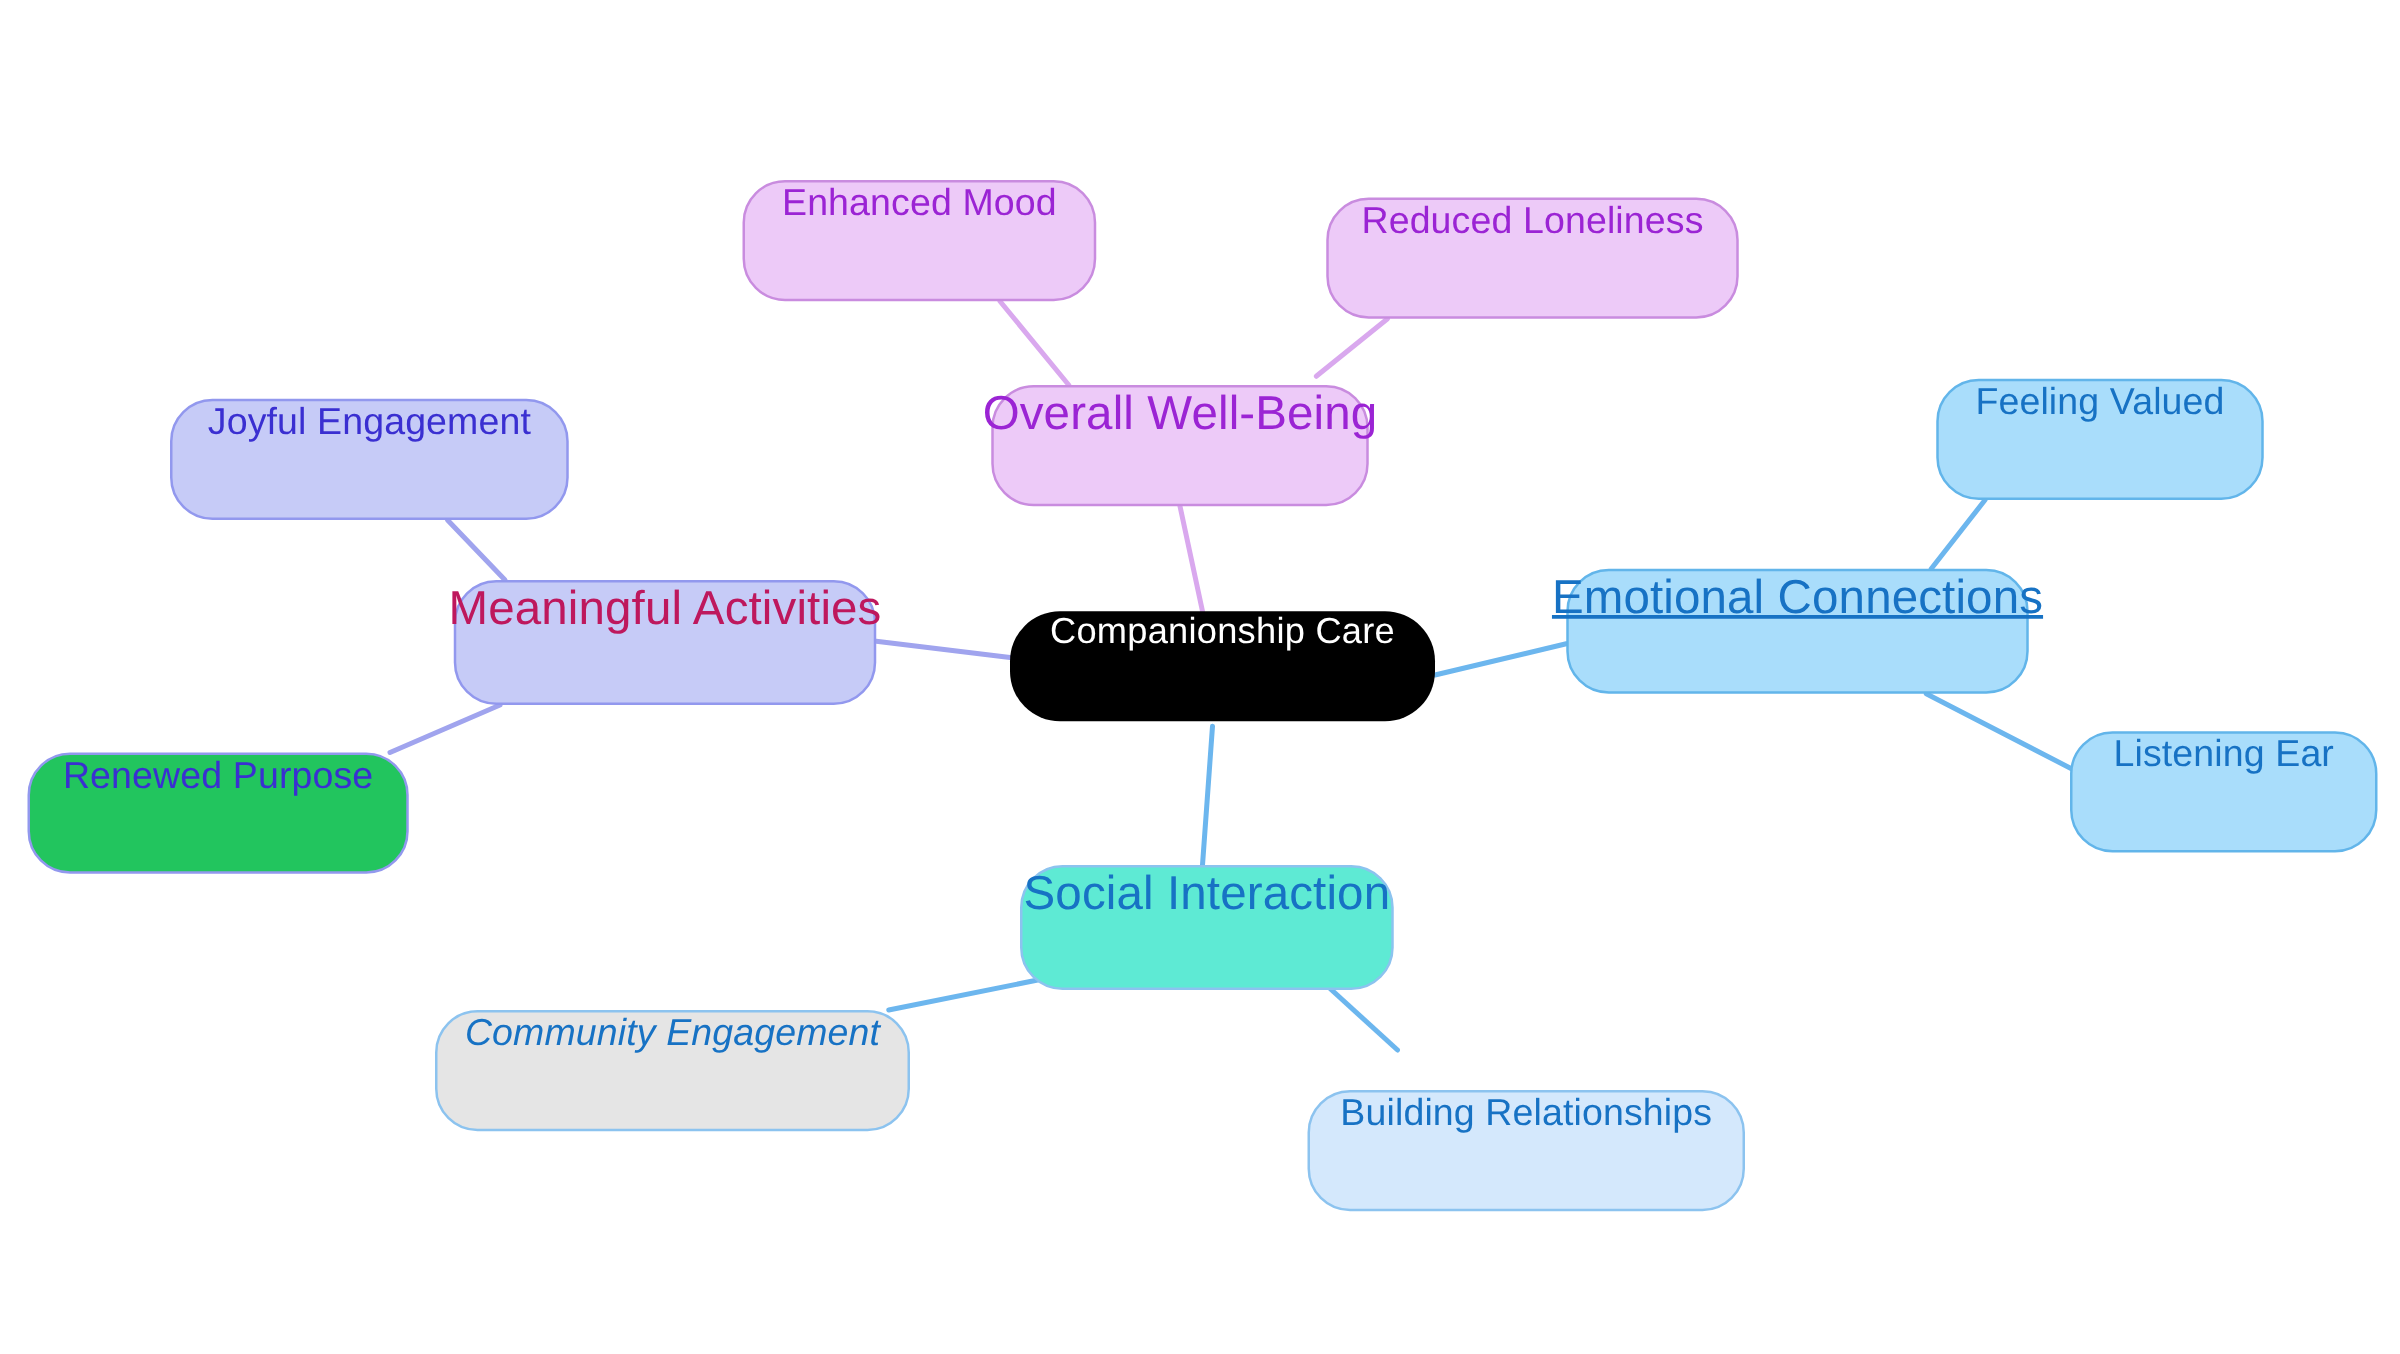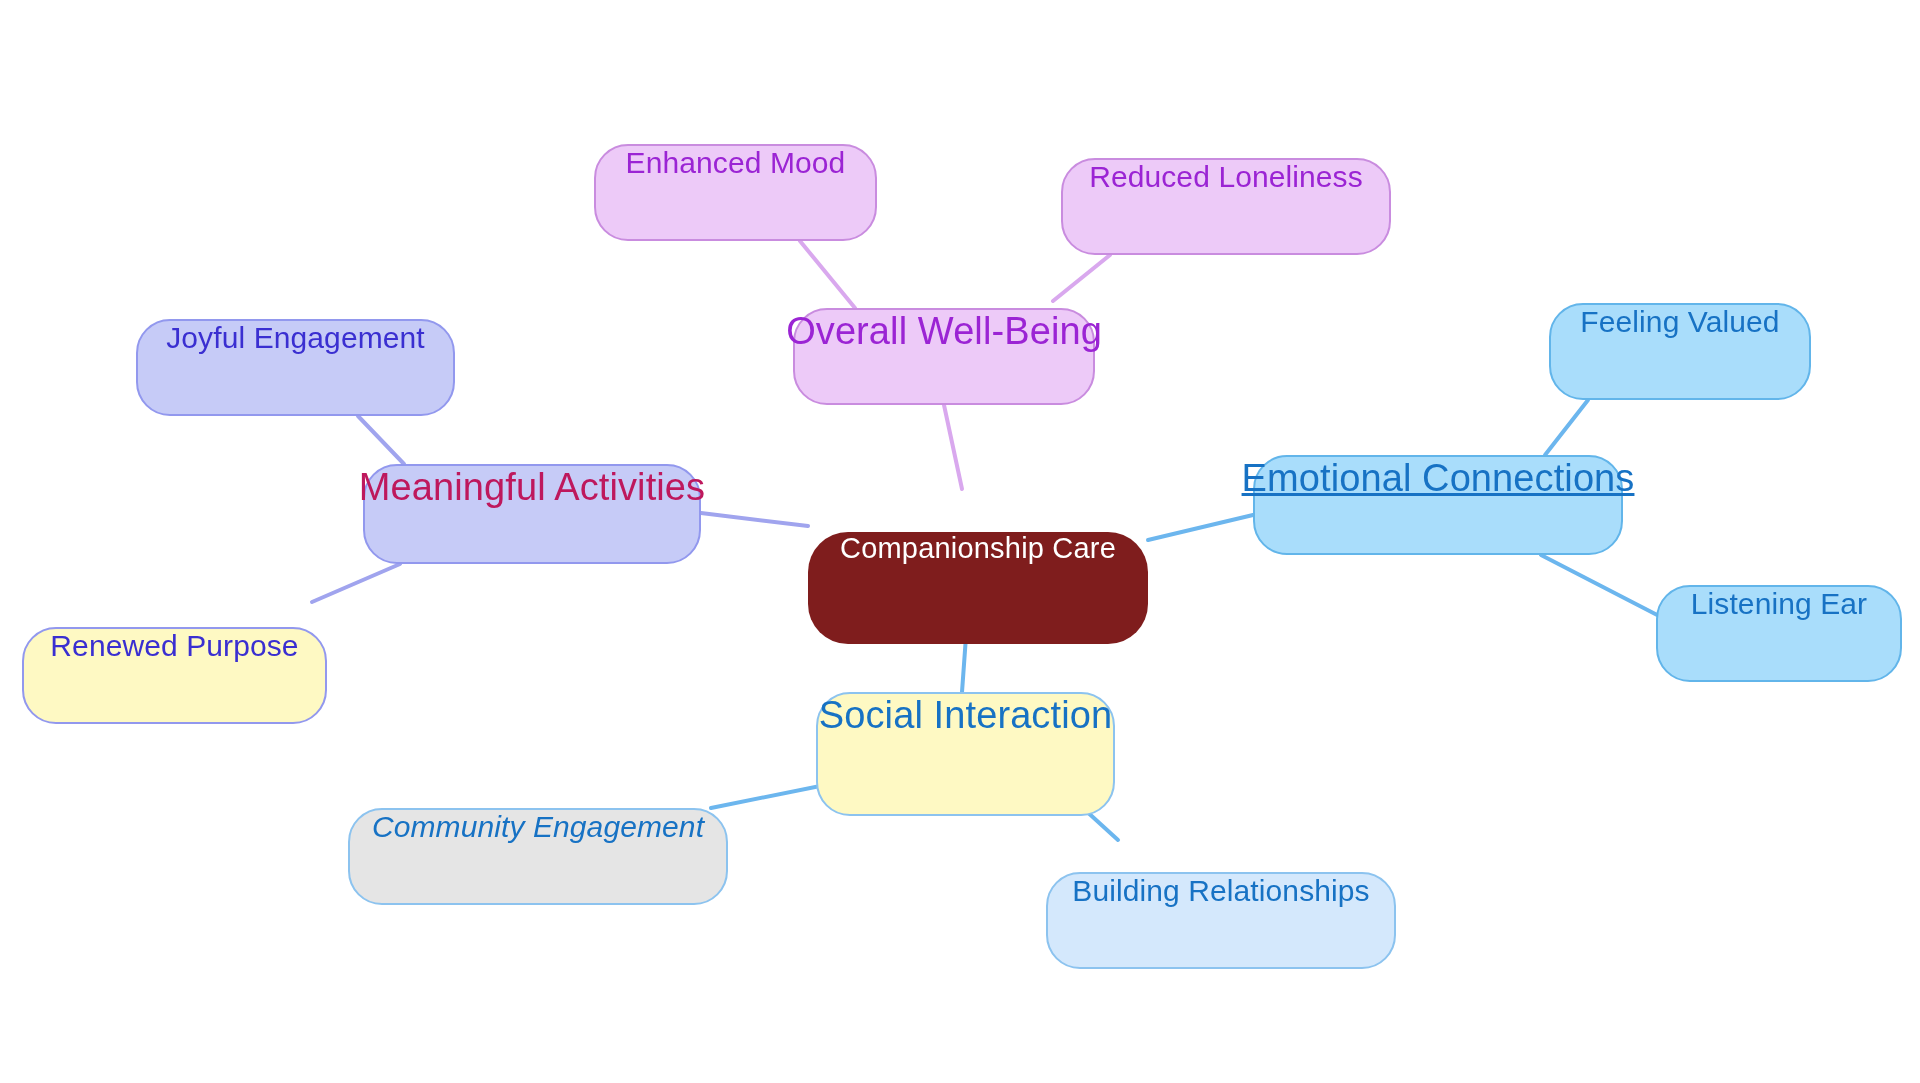--- a/index.html
+++ b/index.html
@@ -71,45 +71,45 @@
       <line x1="404" y1="464" x2="358" y2="416" stroke="#a0a4ee" stroke-width="4" stroke-linecap="round"></line>
       <line x1="400" y1="564" x2="312" y2="602" stroke="#a0a4ee" stroke-width="4" stroke-linecap="round"></line>
       <line x1="855" y1="308" x2="800" y2="241" stroke="#d9a8ee" stroke-width="4" stroke-linecap="round"></line>
       <line x1="1053" y1="301" x2="1110" y2="255" stroke="#d9a8ee" stroke-width="4" stroke-linecap="round"></line>
       <line x1="1545" y1="455" x2="1588" y2="400" stroke="#6cb6ee" stroke-width="4" stroke-linecap="round"></line>
       <line x1="1541" y1="555" x2="1663" y2="618" stroke="#6cb6ee" stroke-width="4" stroke-linecap="round"></line>
       <line x1="840" y1="782" x2="711" y2="808" stroke="#6cb6ee" stroke-width="4" stroke-linecap="round"></line>
       <line x1="1050" y1="778" x2="1118" y2="840" stroke="#6cb6ee" stroke-width="4" stroke-linecap="round"></line>
     </svg>
 
-  <div class="node node-root" id="node-companionship-care" style="left: 808px; top: 489px; width: 340px; height: 112px; background: #7f1d1d; border-color: rgb(13, 17, 23); color: rgb(255, 255, 255); margin-top: 43px;">
+  <div class="node node-root" id="node-companionship-care" style="left: 808px; top: 489px; width: 340px; height: 88px; background: #000000; border-color: rgb(13, 17, 23); color: rgb(255, 255, 255);">
     <span>Companionship Care</span>
   </div>
 
   <div class="node node-branch" id="node-meaningful-activities" style="left: 363px; top: 464px; width: 338px; height: 100px; background: rgb(198, 203, 247); border-color: rgb(146, 152, 238); color: #be185d;">
     <span>Meaningful Activities</span>
   </div>
 
   <div class="node node-branch" id="node-overall-well-being" style="left: 793px; top: 308px; width: 302px; height: 97px; background: rgb(237, 202, 248); border-color: rgb(201, 140, 223); color: rgb(155, 36, 212);">
     <span>Overall Well-Being</span>
   </div>
 
   <div class="node node-branch" id="node-emotional-connections" style="left: 1253px; top: 455px; width: 370px; height: 100px; background: rgb(169, 221, 251); border-color: rgb(98, 181, 234); color: rgb(23, 114, 196); text-decoration: underline;">
     <span>Emotional Connections</span>
   </div>
 
-  <div class="node node-branch" id="node-social-interaction" style="left: 816px; top: 692px; width: 299px; height: 124px; background: #fef9c3; border-color: rgb(140, 195, 239); color: rgb(23, 114, 196);">
+  <div class="node node-branch" id="node-social-interaction" style="left: 816px; top: 692px; width: 299px; height: 100px; background: #5eead4; border-color: rgb(140, 195, 239); color: rgb(23, 114, 196);">
     <span>Social Interaction</span>
   </div>
 
   <div class="node node-leaf" id="node-joyful-engagement" style="left: 136px; top: 319px; width: 319px; height: 97px; background: rgb(198, 203, 247); border-color: rgb(146, 152, 238); color: rgb(58, 47, 209);">
     <span>Joyful Engagement</span>
   </div>
 
-  <div class="node node-leaf" id="node-renewed-purpose" style="left: 22px; top: 602px; width: 305px; height: 97px; background: #fef9c3; border-color: rgb(146, 152, 238); color: rgb(58, 47, 209); margin-top: 25px;">
+  <div class="node node-leaf" id="node-renewed-purpose" style="left: 22px; top: 602px; width: 305px; height: 97px; background: #22c55e; border-color: rgb(146, 152, 238); color: rgb(58, 47, 209);">
     <span>Renewed Purpose</span>
   </div>
 
   <div class="node node-leaf" id="node-enhanced-mood" style="left: 594px; top: 144px; width: 283px; height: 97px; background: rgb(237, 202, 248); border-color: rgb(201, 140, 223); color: rgb(155, 36, 212);">
     <span>Enhanced Mood</span>
   </div>
 
   <div class="node node-leaf" id="node-reduced-loneliness" style="left: 1061px; top: 158px; width: 330px; height: 97px; background: rgb(237, 202, 248); border-color: rgb(201, 140, 223); color: rgb(155, 36, 212);">
     <span>Reduced Loneliness</span>
   </div>

